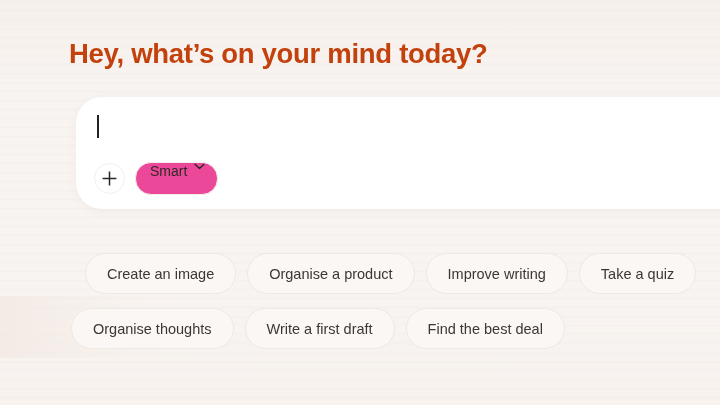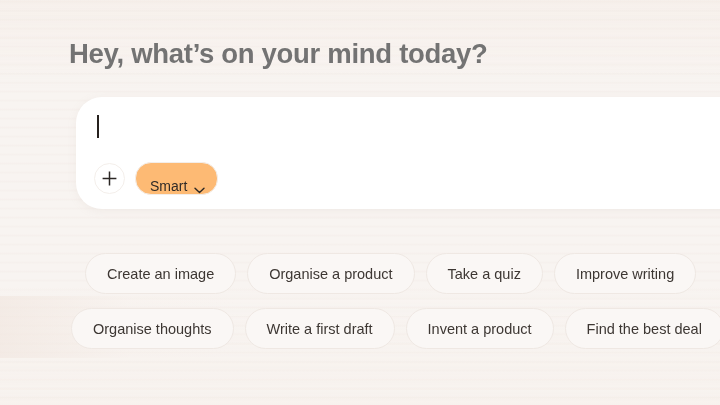--- a/index.html
+++ b/index.html
@@ -57,21 +57,21 @@
   
   #page-title {
     position: absolute;
     left: 69px;
     top: 36px;
     margin: 0;
     font-size: 27.5px;
     line-height: 36px;
     font-weight: bold;
     letter-spacing: -0.3px;
-    color: #737373;
+    color: #c2410c;
     white-space: nowrap;
   }
 
   
   #composer-card {
     position: absolute;
     left: 76px;
     top: 97px;
     width: 700px;
     height: 112px;
@@ -115,27 +115,27 @@
     display: flex;
     align-items: center;
     justify-content: center;
     cursor: pointer;
     padding: 0;
   }
   #add-button svg { display: block; }
 
   #model-selector {
     display: flex;
-    align-items: flex-end;
+    align-items: flex-start;
     gap: 7px;
     height: 31px;
     padding: 0 12px 0 14px;
     border-radius: 16px;
     border: 1px solid #f3eeea;
-    background: #fdba74;
+    background: #ec4899;
     cursor: pointer;
   }
   #model-selector-label {
     font-size: 14px;
     color: #2f2a27;
     white-space: nowrap;
   }
   #model-selector svg { display: block; }
 
   
@@ -194,23 +194,22 @@
           <path d="M1 1.3 L5.5 5.6 L10 1.3" stroke="#2b2724" stroke-width="1.4" fill="none" stroke-linecap="round" stroke-linejoin="round"></path>
         </svg>
       </div>
 
     </div>
   </div>
 
   <div class="chip-row" id="chip-row-1">
       <button class="chip">Create an image</button>
       <button class="chip">Organise a product</button>
+      <button class="chip">Improve writing</button>
       <button class="chip">Take a quiz</button>
-      <button class="chip">Improve writing</button>
     </div>
   <div class="chip-row" id="chip-row-2">
       <button class="chip">Organise thoughts</button>
       <button class="chip">Write a first draft</button>
-      <button class="chip">Invent a product</button>
       <button class="chip">Find the best deal</button>
     </div>
 
 </div>
 
 </body></html>

